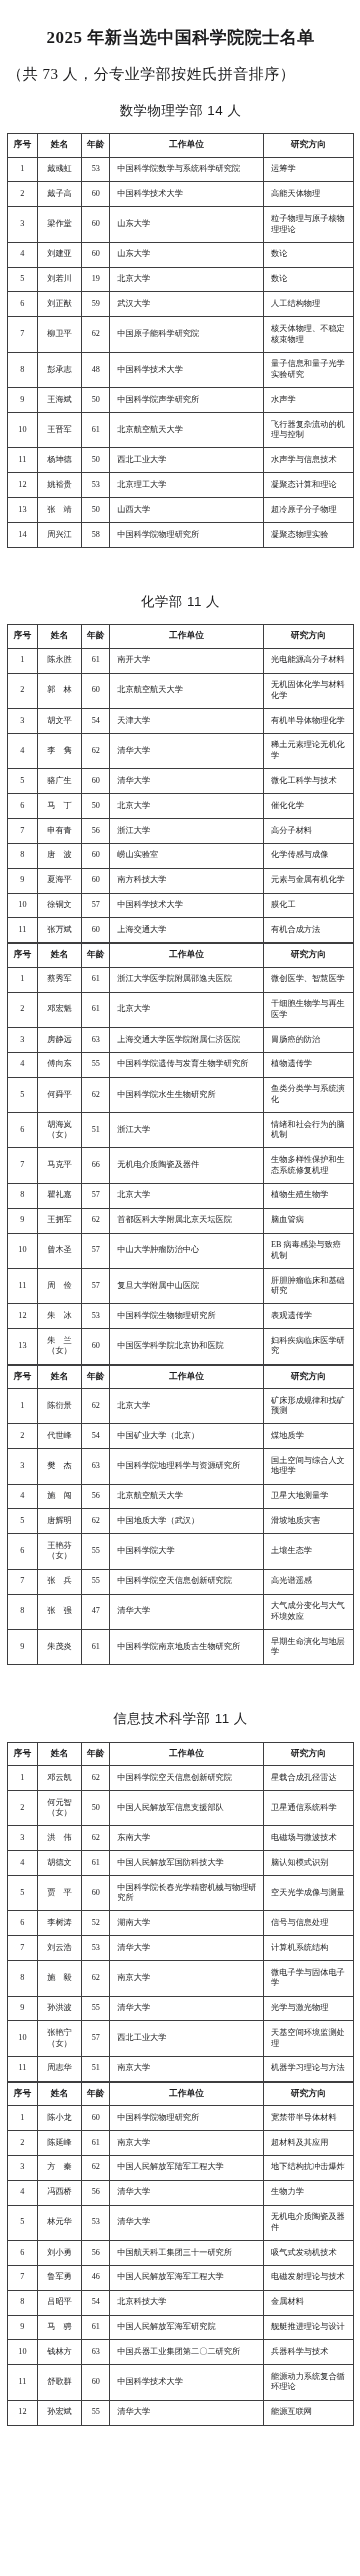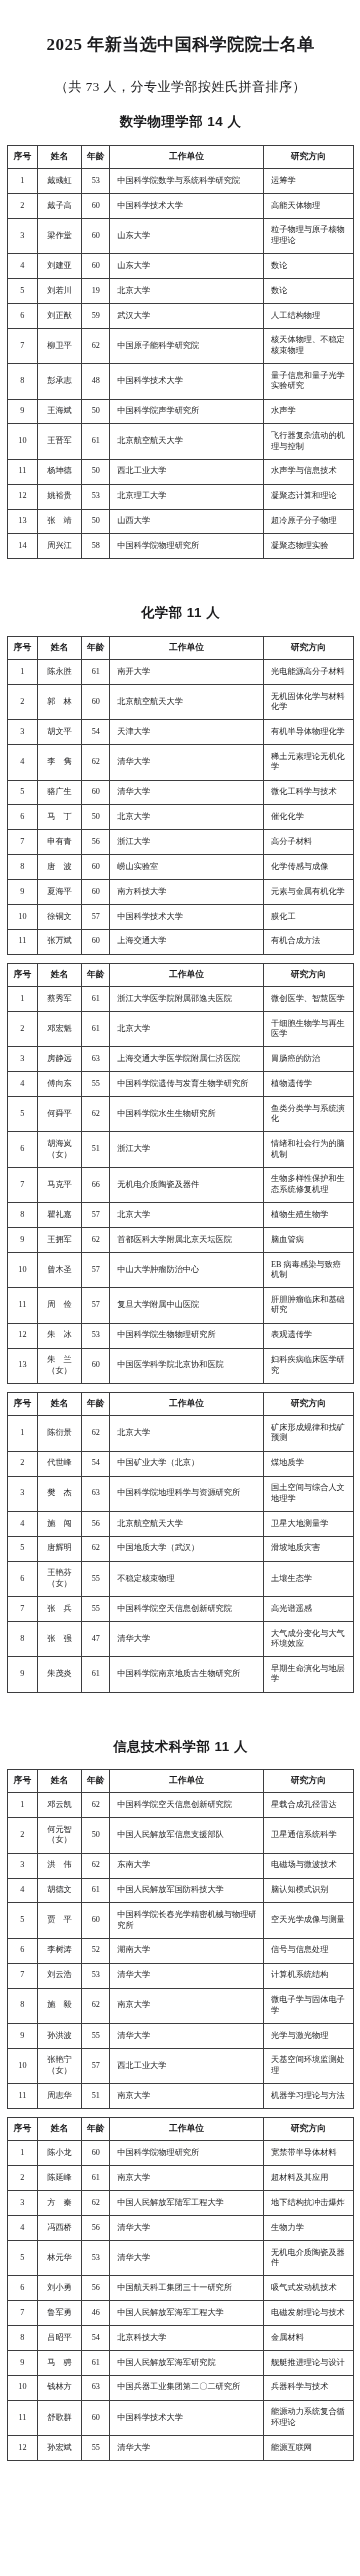--- a/index.html
+++ b/index.html
@@ -9,51 +9,50 @@
   }
   body {
     width: 361px;
     font-family: "Liberation Serif", "DejaVu Serif", serif;
     color: #1b1b1d;
   }
   .doc {
     padding: 21.6px 7.2px 31px 7.2px;
   }
   .main-title {
-    margin: 12px;
+    margin: 5px;
     text-align: center;
     font-size: 17px;
     font-weight: 700;
     letter-spacing: 0.5px;
     line-height: 1.25;
     font-family: "Liberation Serif", "DejaVu Serif", serif;
   }
   .subtitle {
-    margin-top: 24px;
-    text-align: center;
-    font-size: 13px;
+    margin-top: 17px;
+    text-align: left;
+    font-size: 15px;
     letter-spacing: 0.5px;
     line-height: 1.3;
   }
   .section-title {
     margin: 45px 0 13.4px 0;
     text-align: center;
     font-family: "Liberation Sans", "DejaVu Sans", sans-serif;
     font-size: 13.4px;
-    font-weight: 700;
+    font-weight: 400;
     letter-spacing: 0.5px;
   }
   .section-block:first-child .section-title {
     margin-top: 17.5px;
   }
   table {
     width: 100%;
     border-collapse: collapse;
     table-layout: fixed;
-    margin-top: 8px;
   }
   th, td {
     border: 0.8px solid #3d3d3f;
     vertical-align: middle;
   }
   th {
     font-family: "Liberation Sans", "DejaVu Sans", sans-serif;
     font-size: 8.8px;
     font-weight: 700;
     padding: 5.2px 2.1px;
@@ -465,21 +464,21 @@
               <td class="c">唐辉明</td>
               <td class="c">62</td>
               <td class="l">中国地质大学（武汉）</td>
               <td class="l">滑坡地质灾害</td>
             </tr>
             <tr>
               <td class="c">6</td>
               <td class="c">王艳芬
 （女）</td>
               <td class="c">55</td>
-              <td class="l">不稳定核束物理</td>
+              <td class="l">中国科学院大学</td>
               <td class="l">土壤生态学</td>
             </tr>
             <tr>
               <td class="c">7</td>
               <td class="c">张　兵</td>
               <td class="c">55</td>
               <td class="l">中国科学院空天信息创新研究院</td>
               <td class="l">高光谱遥感</td>
             </tr>
             <tr>

